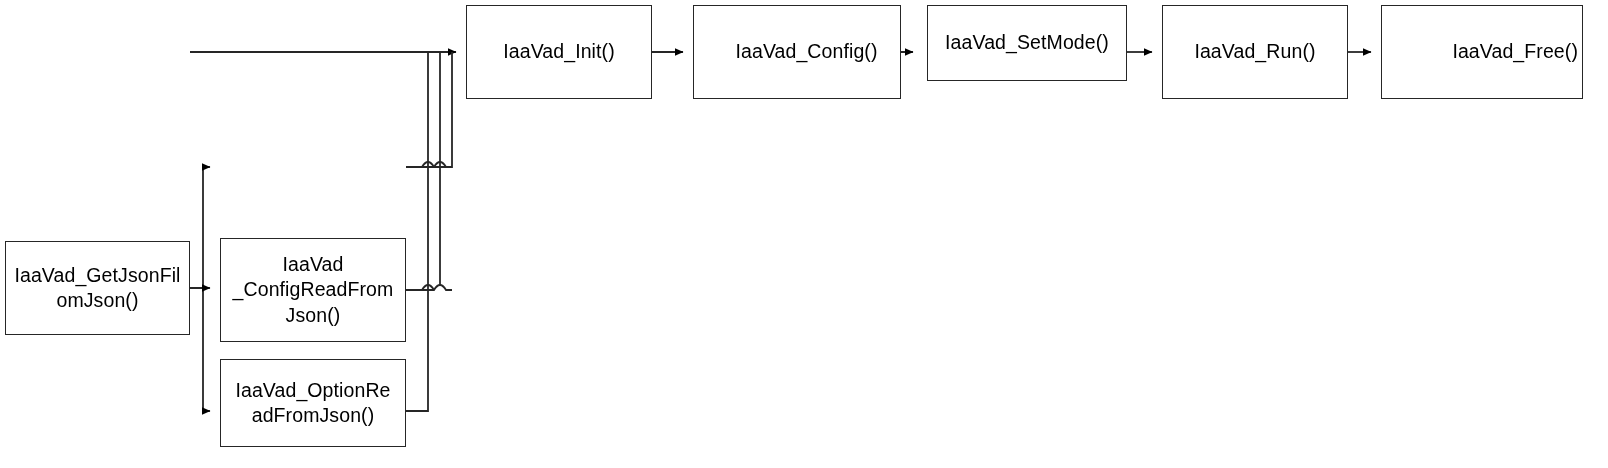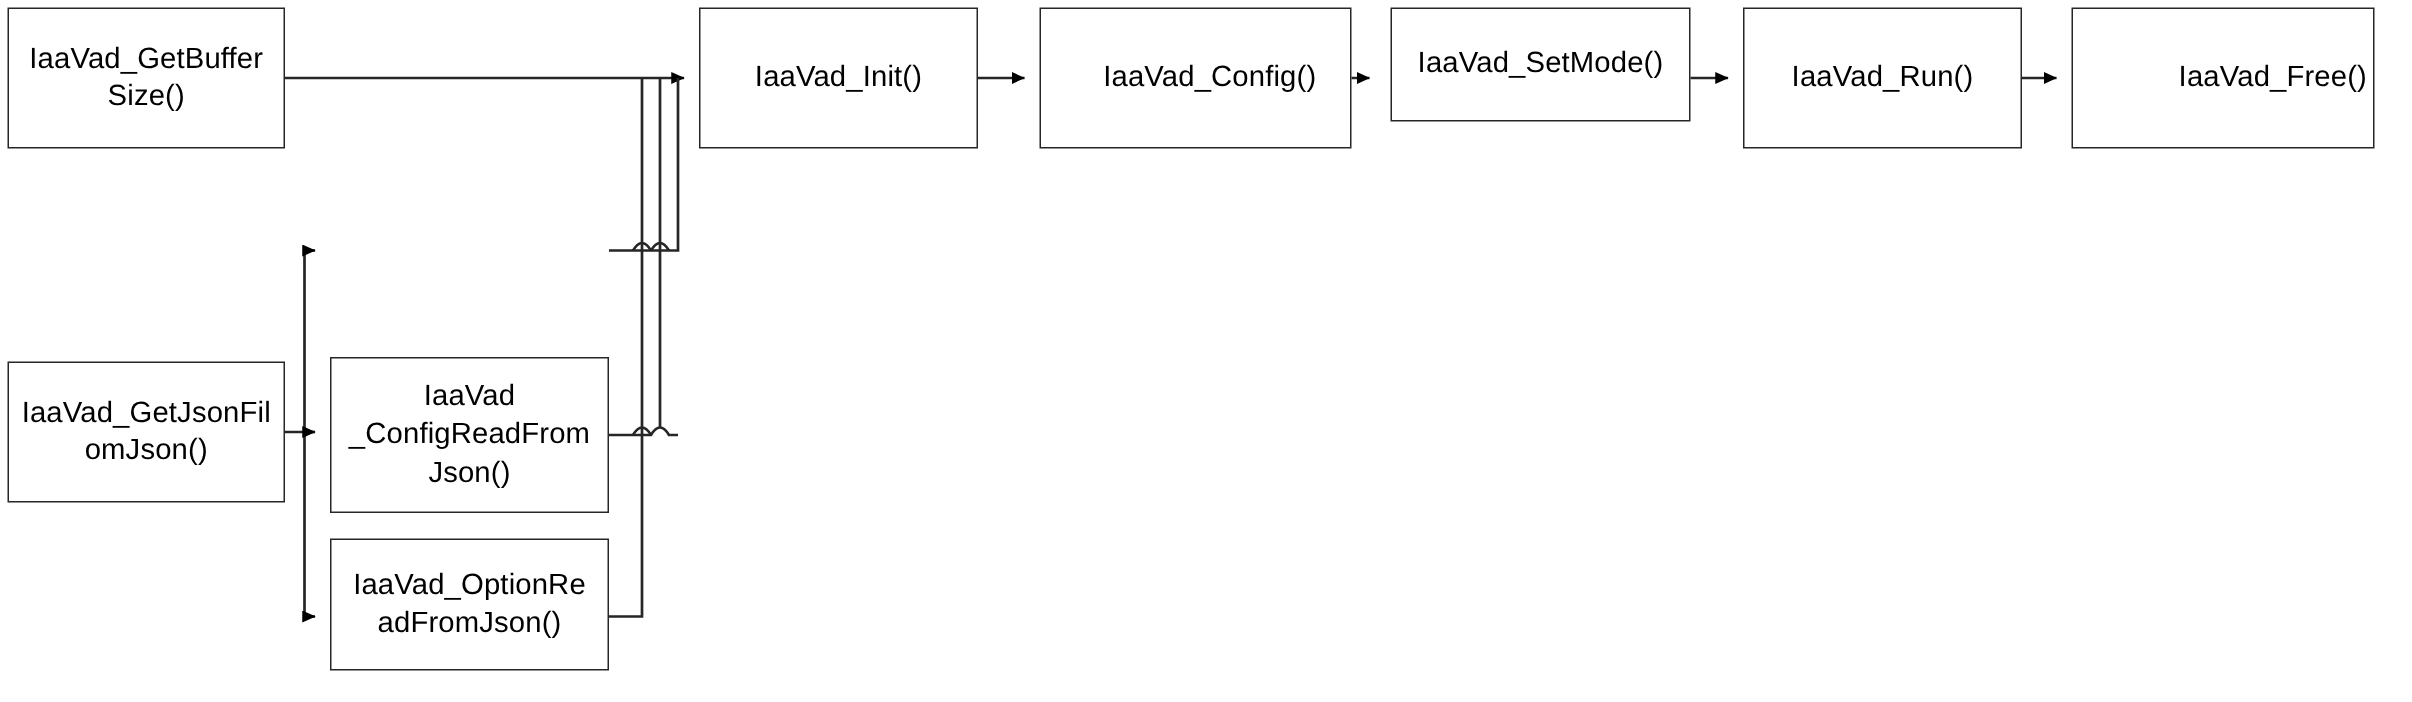--- a/index.html
+++ b/index.html
@@ -83,24 +83,20 @@
 
       <path d="M406,411 L428,411 L428,52"></path>
 
       <path d="M422,290 Q428,280 434,290"></path>
 
       <path d="M422,167 Q428,157 434,167"></path>
       <path d="M434,167 Q440,157 446,167"></path>
     </g>
   </svg>
 
-  <div class="node" style="left: 5px; top: 5px; width: 185px; height: 94px;">
-    <span class="label">IaaVad_GetBuffer
-Size()</span>
-  </div>
   <div class="node" style="left: 466px; top: 5px; width: 186px; height: 94px;">
     <span class="label">IaaVad_Init()</span>
   </div>
   <div class="node" style="left: 693px; top: 5px; width: 208px; height: 94px; padding-left: 23px;">
     <span class="label">IaaVad_Config()</span>
   </div>
   <div class="node" style="left: 927px; top: 5px; width: 200px; height: 76px;">
     <span class="label">IaaVad_SetMode()</span>
   </div>
   <div class="node" style="left: 1162px; top: 5px; width: 186px; height: 94px;">

